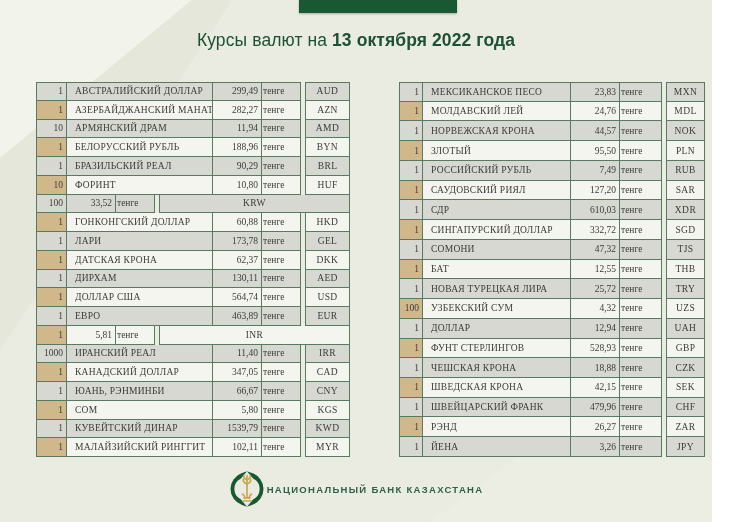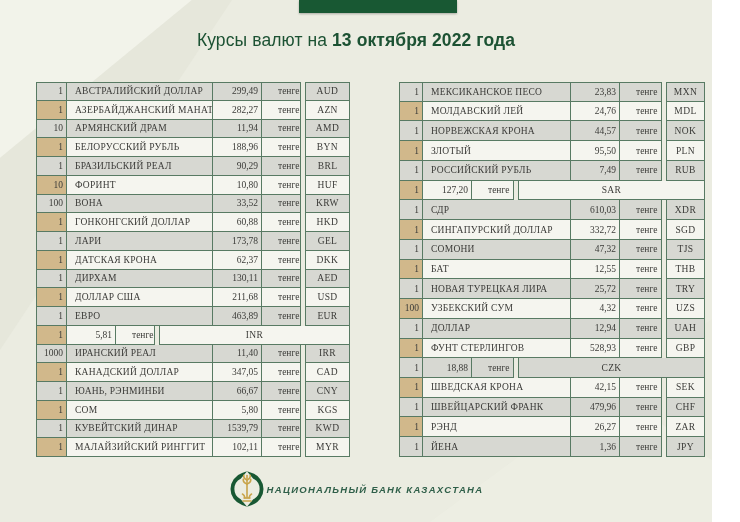--- a/index.html
+++ b/index.html
@@ -60,29 +60,29 @@
   #table-left .qty{width:30px;} #table-left .name{width:146px;}
   #table-left .rate{width:49px;} #table-left .tenge{width:40px;}
   #table-left .code{flex:1;}
   #table-right .qty{width:23px;} #table-right .name{width:148px;}
   #table-right .rate{width:49px;} #table-right .tenge{width:43px;}
   #table-right .code{flex:1;}
   
   .qty{justify-content:flex-end;padding-right:3px;}
   .name{padding-left:8px;letter-spacing:.25px;}
   .rate{justify-content:flex-end;padding-right:3px;}
-  .tenge{padding-left:16px;}
+  .tenge{padding-left:1px;}
   .code{justify-content:center;letter-spacing:.4px;}
   
   .row.odd .cell{background:var(--gray);}
   .row.even .cell{background:var(--light);}
   .row.even .cell.qty{background:var(--tan);}
   .footer{
     position:absolute;top:471px;left:0;right:0;
-    display:flex;justify-content:center;align-items:center;gap:2px;font-style:italic;
+    display:flex;justify-content:center;align-items:center;gap:2px;
   }
   .bank-name{
     font-family:"Liberation Sans", sans-serif;
     font-size:9.5px;font-weight:bold;
     letter-spacing:1.3px;
     color:var(--footer-green);
   }
 </style>
 </head>
 <body>
@@ -152,21 +152,20 @@
     <div class="cell qty">10</div>
     <div class="cell name">ФОРИНТ</div>
     <div class="cell rate">10,80</div>
     <div class="cell tenge">тенге</div>
     <div class="gapcell"></div>
     <div class="cell code">HUF</div>
   </div>
 
   <div class="row odd">
     <div class="cell qty">100</div>
-    <div class="cell name">ВОНА</div>
     <div class="cell rate">33,52</div>
     <div class="cell tenge">тенге</div>
     <div class="gapcell"></div>
     <div class="cell code">KRW</div>
   </div>
 
   <div class="row even">
     <div class="cell qty">1</div>
     <div class="cell name">ГОНКОНГСКИЙ ДОЛЛАР</div>
     <div class="cell rate">60,88</div>
@@ -198,21 +197,21 @@
     <div class="cell name">ДИРХАМ</div>
     <div class="cell rate">130,11</div>
     <div class="cell tenge">тенге</div>
     <div class="gapcell"></div>
     <div class="cell code">AED</div>
   </div>
 
   <div class="row even">
     <div class="cell qty">1</div>
     <div class="cell name">ДОЛЛАР США</div>
-    <div class="cell rate">211,68</div>
+    <div class="cell rate">564,74</div>
     <div class="cell tenge">тенге</div>
     <div class="gapcell"></div>
     <div class="cell code">USD</div>
   </div>
 
   <div class="row odd">
     <div class="cell qty">1</div>
     <div class="cell name">ЕВРО</div>
     <div class="cell rate">463,89</div>
     <div class="cell tenge">тенге</div>
@@ -323,20 +322,21 @@
     <div class="cell qty">1</div>
     <div class="cell name">РОССИЙСКИЙ РУБЛЬ</div>
     <div class="cell rate">7,49</div>
     <div class="cell tenge">тенге</div>
     <div class="gapcell"></div>
     <div class="cell code">RUB</div>
   </div>
 
   <div class="row even">
     <div class="cell qty">1</div>
+    <div class="cell name">САУДОВСКИЙ РИЯЛ</div>
     <div class="cell rate">127,20</div>
     <div class="cell tenge">тенге</div>
     <div class="gapcell"></div>
     <div class="cell code">SAR</div>
   </div>
 
   <div class="row odd">
     <div class="cell qty">1</div>
     <div class="cell name">СДР</div>
     <div class="cell rate">610,03</div>
@@ -403,20 +403,21 @@
     <div class="cell qty">1</div>
     <div class="cell name">ФУНТ СТЕРЛИНГОВ</div>
     <div class="cell rate">528,93</div>
     <div class="cell tenge">тенге</div>
     <div class="gapcell"></div>
     <div class="cell code">GBP</div>
   </div>
 
   <div class="row odd">
     <div class="cell qty">1</div>
+    <div class="cell name">ЧЕШСКАЯ КРОНА</div>
     <div class="cell rate">18,88</div>
     <div class="cell tenge">тенге</div>
     <div class="gapcell"></div>
     <div class="cell code">CZK</div>
   </div>
 
   <div class="row even">
     <div class="cell qty">1</div>
     <div class="cell name">ШВЕДСКАЯ КРОНА</div>
     <div class="cell rate">42,15</div>
@@ -439,21 +440,21 @@
     <div class="cell name">РЭНД</div>
     <div class="cell rate">26,27</div>
     <div class="cell tenge">тенге</div>
     <div class="gapcell"></div>
     <div class="cell code">ZAR</div>
   </div>
 
   <div class="row odd">
     <div class="cell qty">1</div>
     <div class="cell name">ЙЕНА</div>
-    <div class="cell rate">1,36</div>
+    <div class="cell rate">3,26</div>
     <div class="cell tenge">тенге</div>
     <div class="gapcell"></div>
     <div class="cell code">JPY</div>
   </div>
 </div>
 
   <div class="footer">
     <svg width="36" height="36" viewBox="0 0 36 36">
       <path d="M13.5,3.4 A15.4,15.4 0 0,0 13.5,32.6 L11,29.6 A13,13 0 0,1 11,6.4 Z" fill="none" stroke="var(--green)" stroke-width="3" stroke-linecap="round"></path>
       <path d="M22.5,3.4 A15.4,15.4 0 0,1 22.5,32.6 L25,29.6 A13,13 0 0,0 25,6.4 Z" fill="none" stroke="var(--green)" stroke-width="3" stroke-linecap="round"></path>

